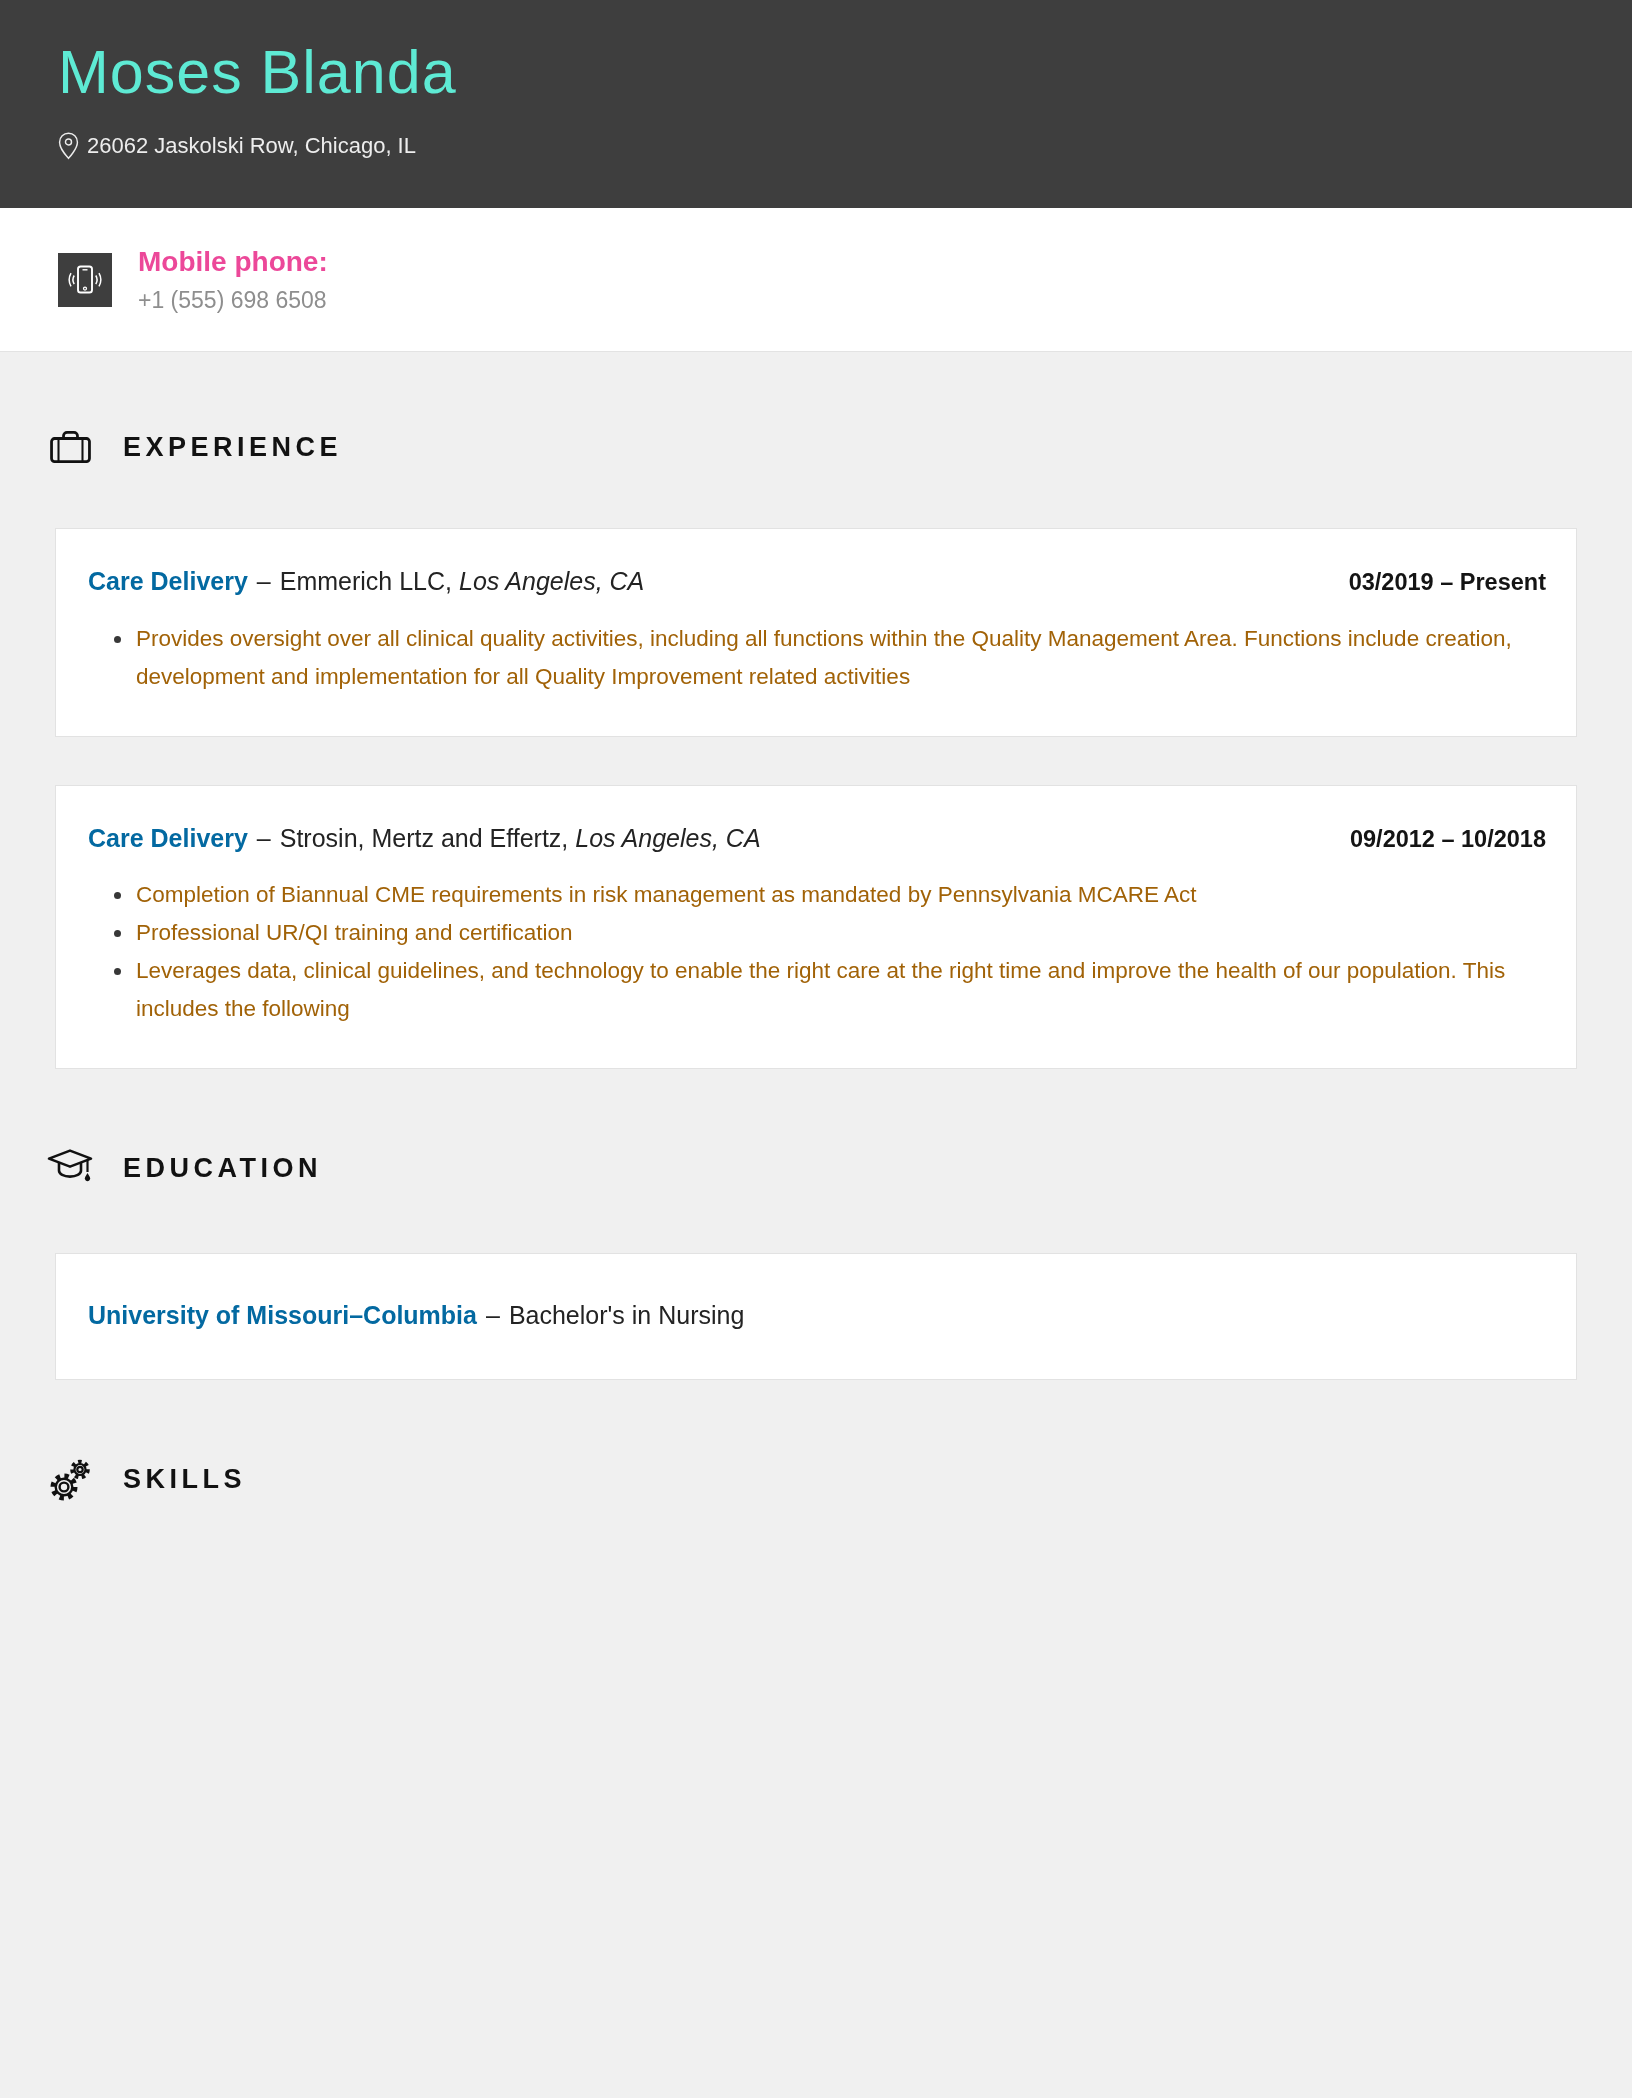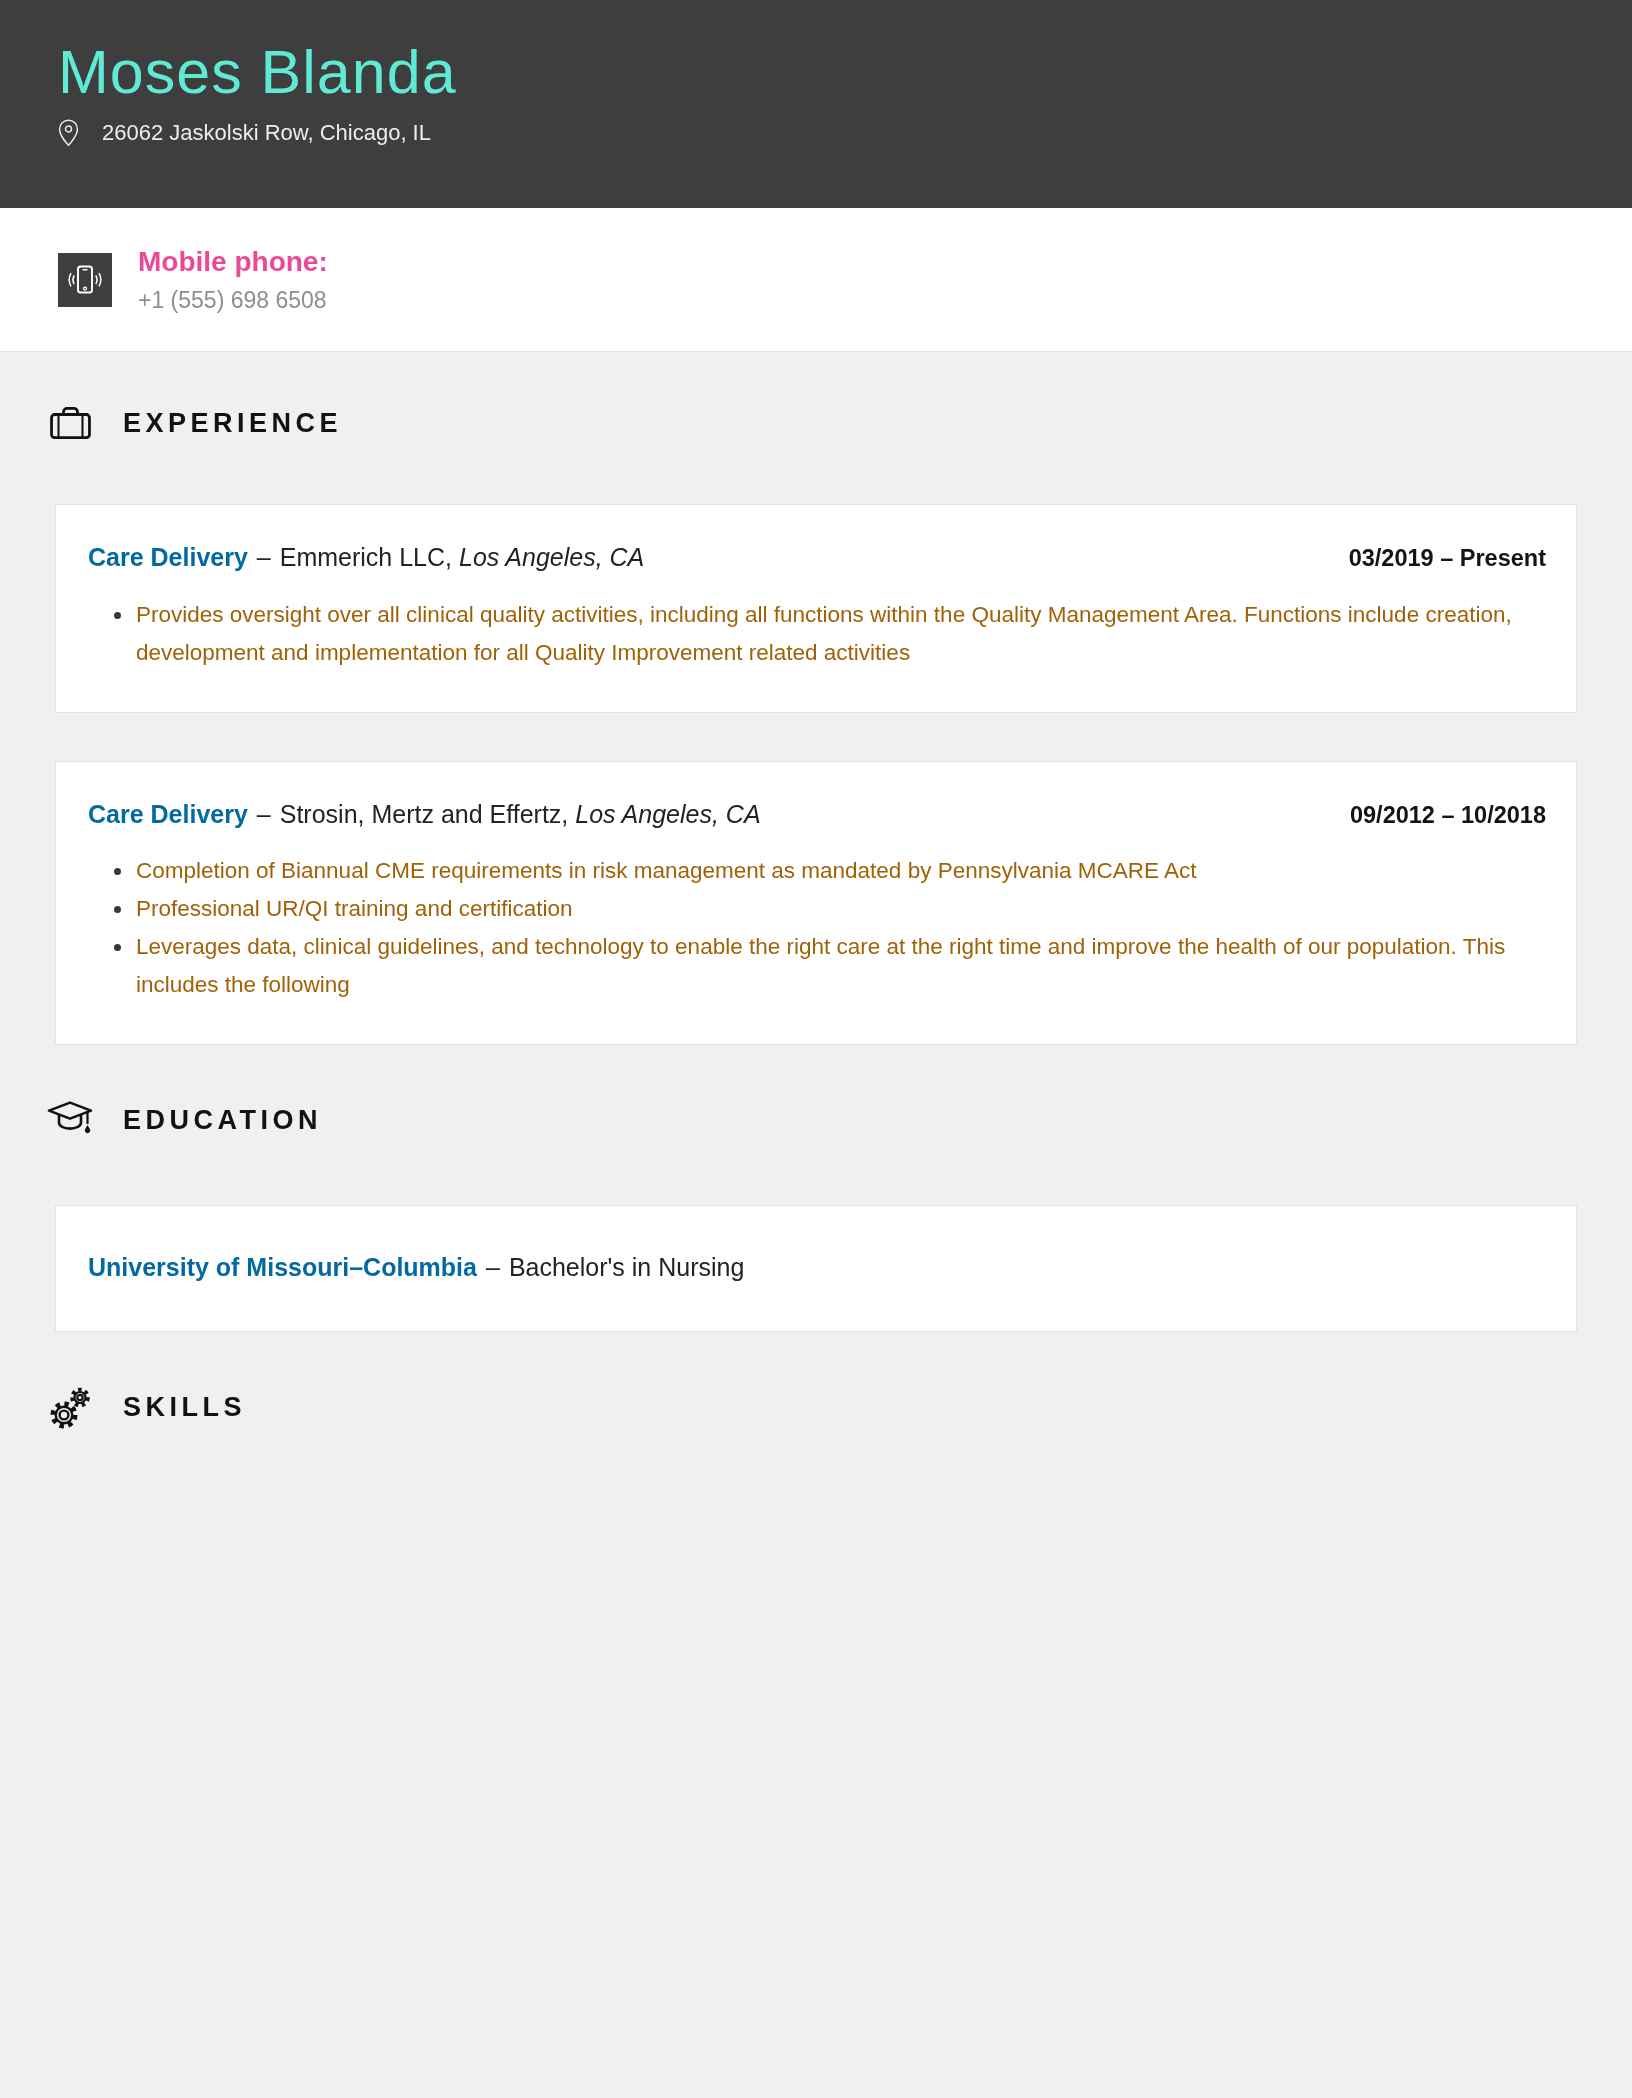--- a/index.html
+++ b/index.html
@@ -22,22 +22,22 @@
     margin: 0;
     font-size: 61px;
     font-weight: 300;
     letter-spacing: 1px;
     color: #5eead4;
     line-height: 1.05;
   }
   .address-row {
     display: flex;
     align-items: center;
-    gap: 23px;
-    margin-top: 15px;
+    gap: 8px;
+    margin-top: 28px;
     font-size: 22px;
     color: #ededed;
   }
   .address-row svg { display: block; }
 
   
   .contact-band {
     background: #ffffff;
     height: 144px;
     display: flex;
@@ -66,21 +66,21 @@
   }
 
   
   .main { padding: 0 55px; }
 
   .section-header {
     display: flex;
     align-items: center;
     gap: 30px;
     margin-left: -8px;
-    padding-top: 54px;
+    padding-top: 78px;
   }
   .icon-cell { width: 46px; display: flex; justify-content: center; flex: none; }
   .section-title {
     font-size: 27px;
     font-weight: 700;
     letter-spacing: 4.5px;
     color: #121212;
   }
 
   .card {

